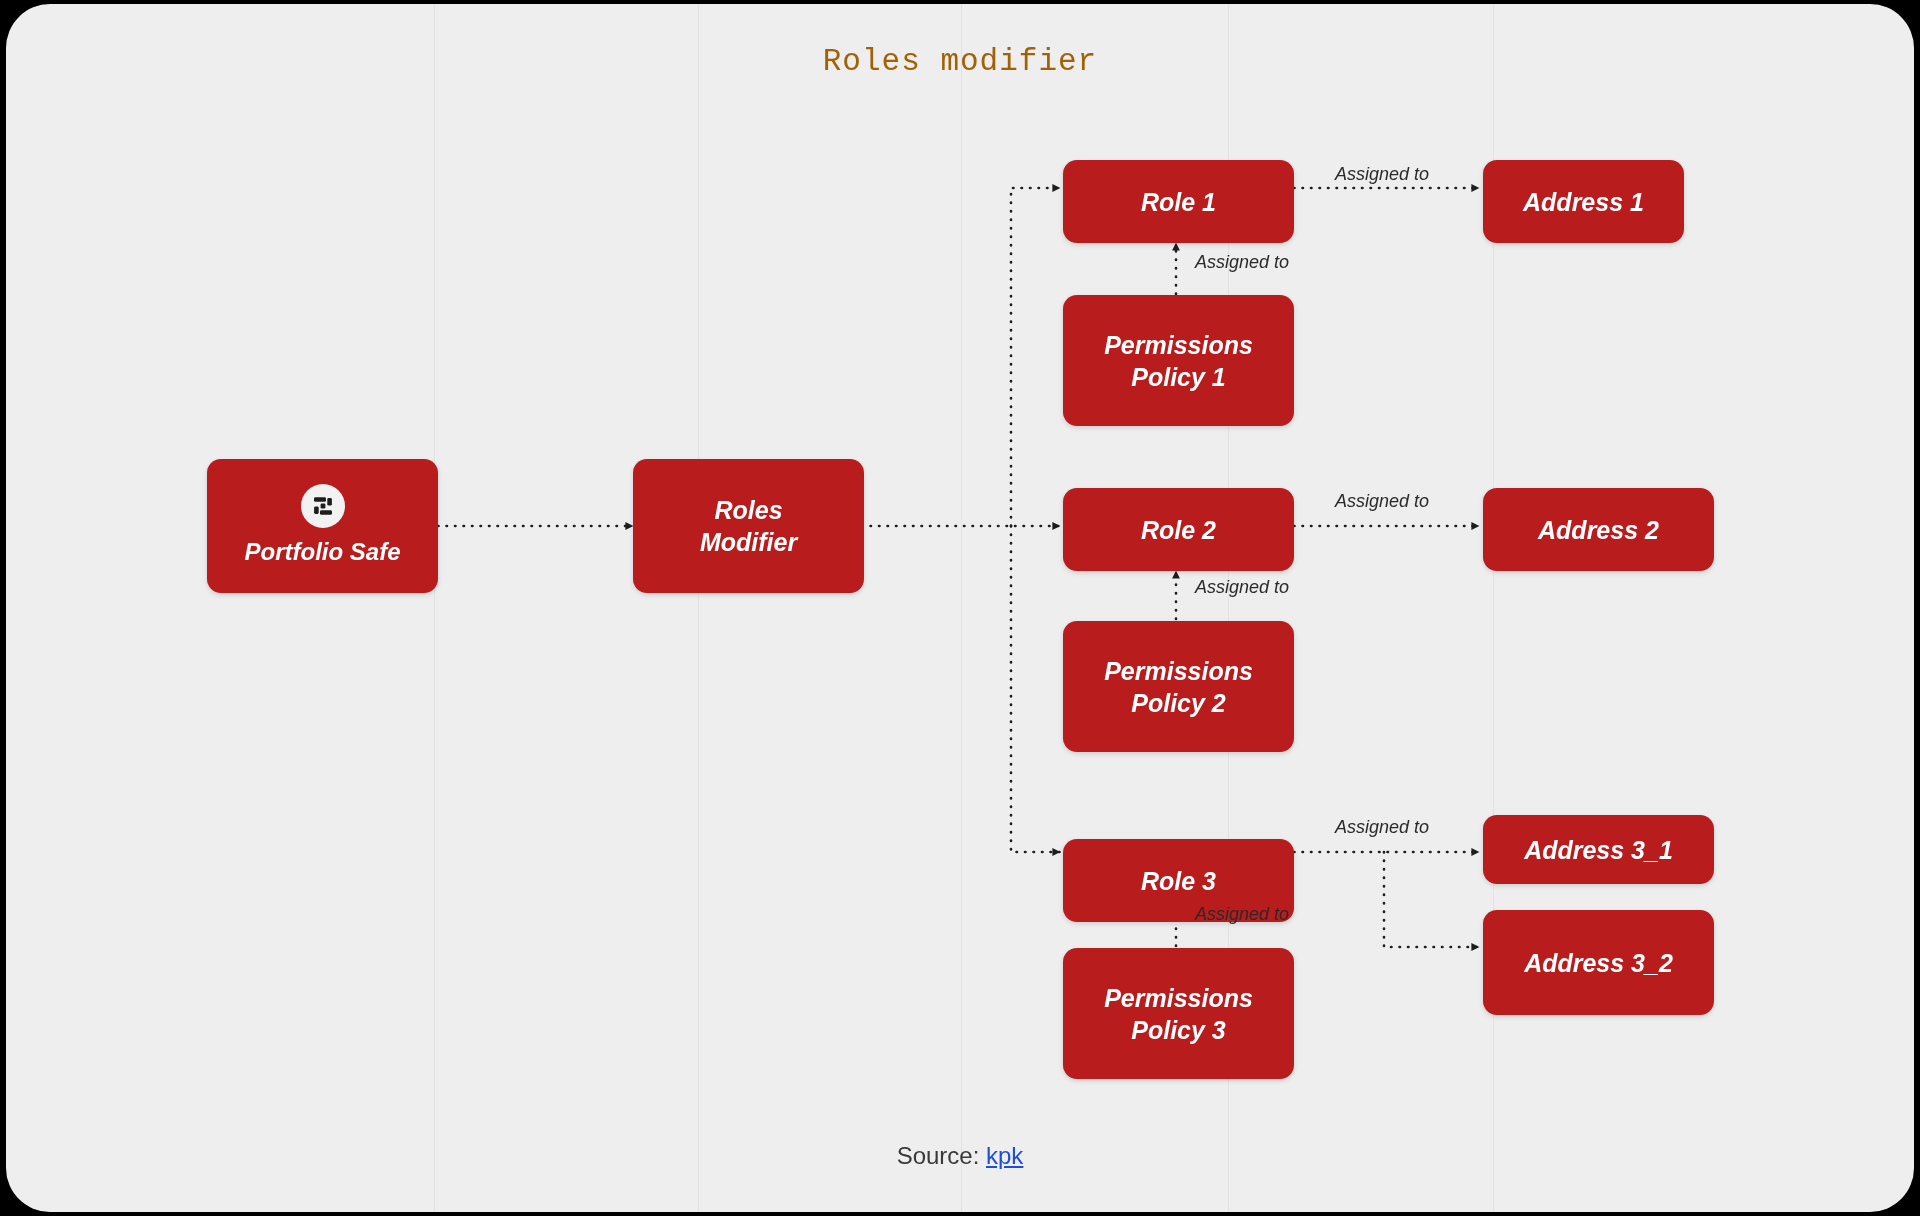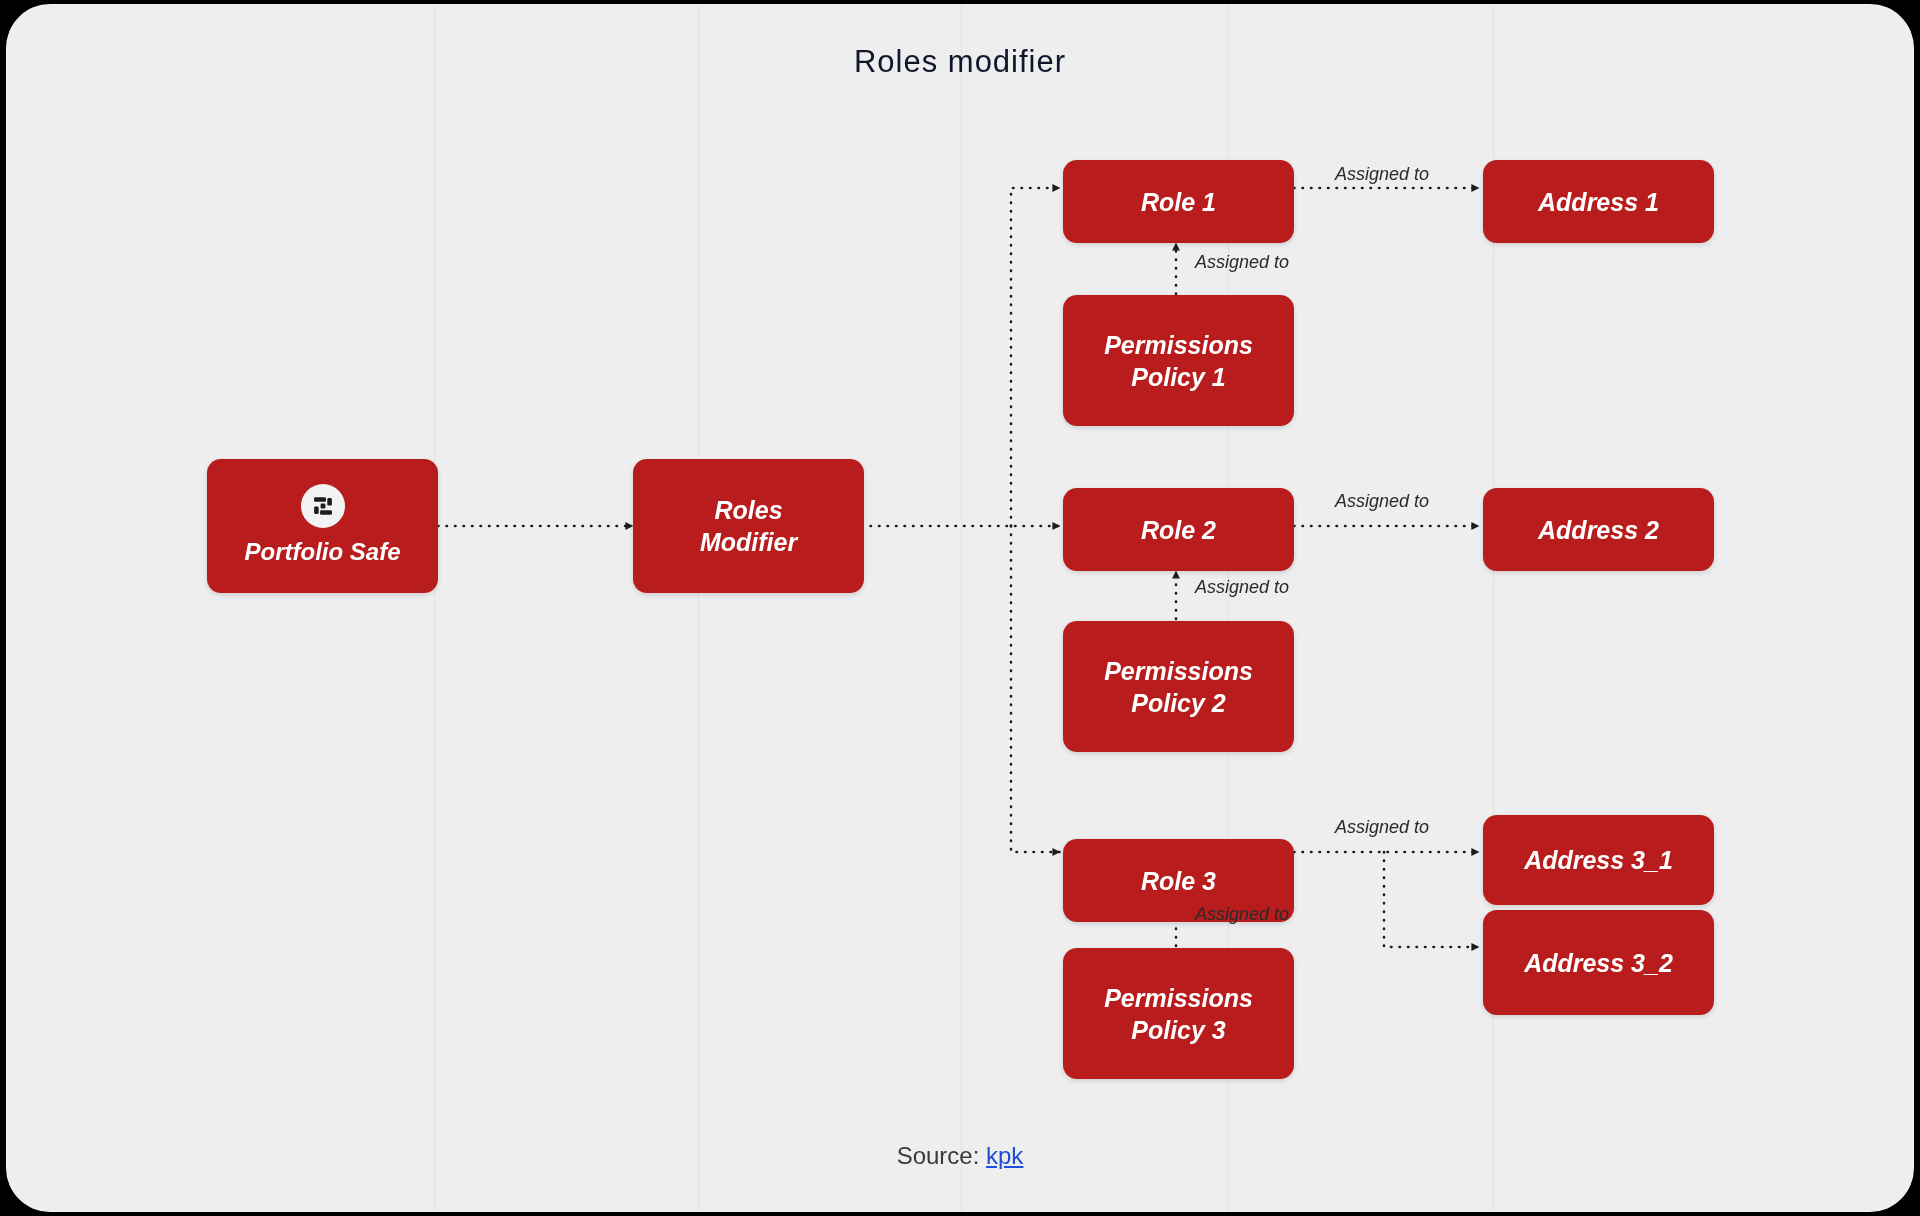--- a/index.html
+++ b/index.html
@@ -20,24 +20,24 @@
   .gridline {
     position:absolute;
     top:0; bottom:0;
     width:1px;
     background:#e2e2e2;
   }
   #title {
     position:absolute;
     left:0; right:0; top:40px;
     text-align:center;
-    font-family:Liberation Sans, sans-serif;
+    font-family:Liberation Mono, monospace;
     font-size:31px;
     letter-spacing:1px;
-    color:#0f172a;
+    color:#a16207;
     white-space:pre;
   }
   .node {
     position:absolute;
     background:#b91c1c;
     border-radius:14px;
     color:#ffffff;
     font-style:italic;
     font-weight:bold;
     font-size:25px;
@@ -159,27 +159,27 @@
   </div>
   <div class="node" style="left:1057px; top:617px; width:231px; height:131px;">
     <span class="ln">Permissions</span>
     <span class="ln">Policy 2</span>
   </div>
   <div class="node" style="left:1057px; top:944px; width:231px; height:131px;">
     <span class="ln">Permissions</span>
     <span class="ln">Policy 3</span>
   </div>
 
-  <div class="node" style="left:1477px; top:156px; width:231px; height:83px;">
+  <div class="node" style="left:1477px; top:156px; width:201px; height:83px;">
     <span class="ln">Address 1</span>
   </div>
   <div class="node" style="left:1477px; top:484px; width:231px; height:83px;">
     <span class="ln">Address 2</span>
   </div>
-  <div class="node" style="left:1477px; top:811px; width:231px; height:90px;">
+  <div class="node" style="left:1477px; top:811px; width:231px; height:69px;">
     <span class="ln">Address 3_1</span>
   </div>
   <div class="node" style="left:1477px; top:906px; width:231px; height:105px;">
     <span class="ln">Address 3_2</span>
   </div>
 
   <div class="edge-label" style="left:1329px; top:160px;">Assigned to</div>
   <div class="edge-label" style="left:1189px; top:248px;">Assigned to</div>
 
   <div class="edge-label" style="left:1329px; top:487px;">Assigned to</div>

